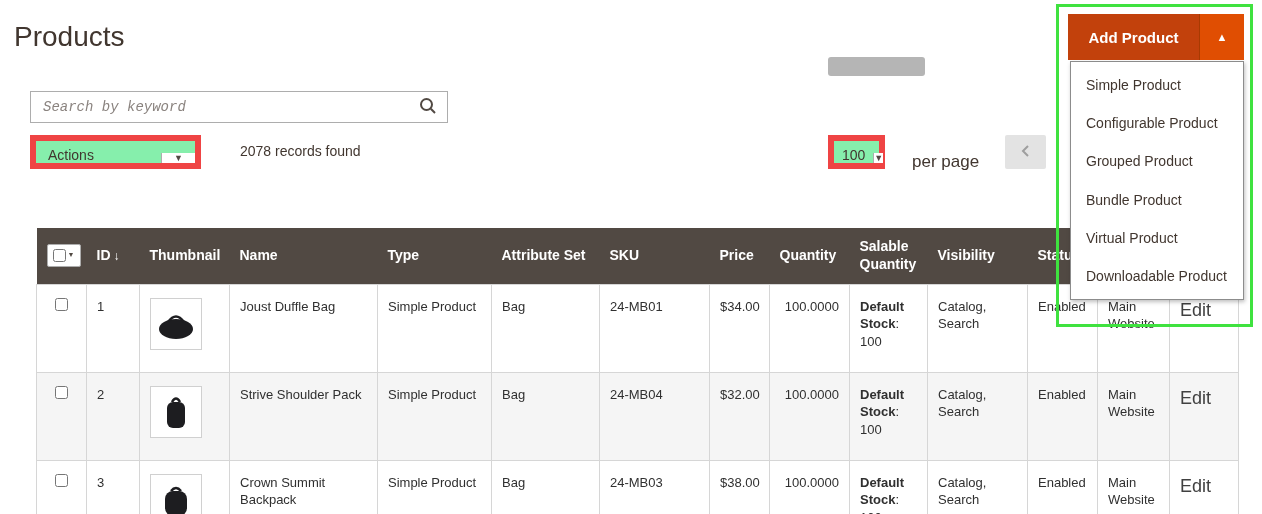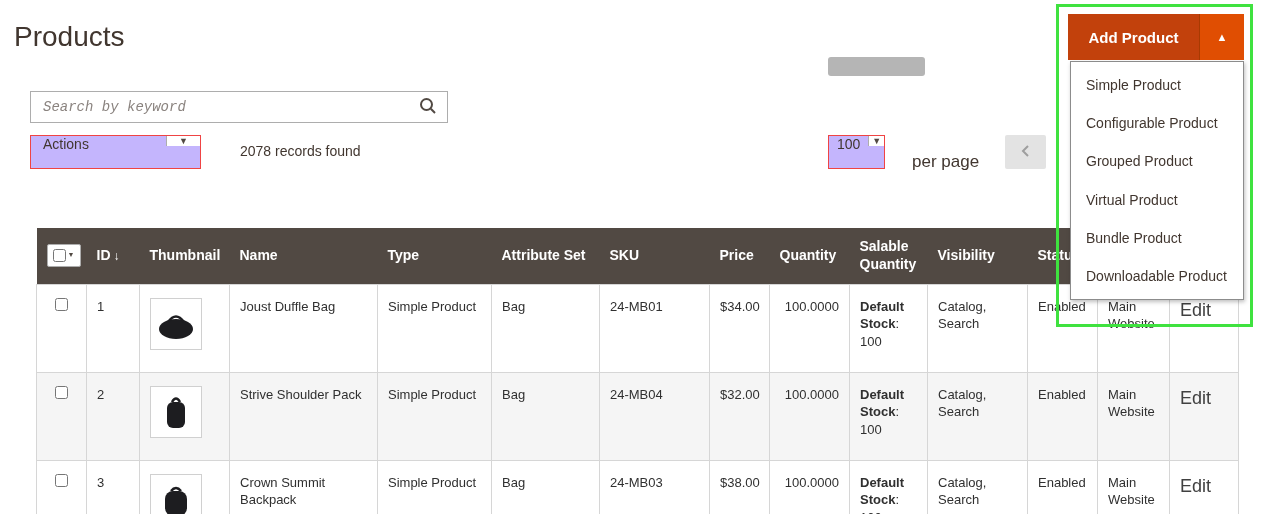--- a/index.html
+++ b/index.html
@@ -65,22 +65,22 @@
     font-size: 14px; font-family: Liberation Mono, monospace; color: #303030;
   }
   .search-box input::placeholder { color: #8a837f; font-style: italic; }
   .search-box .search-btn {
     width: 38px; height: 100%; background: transparent; border: none;
     display: flex; align-items: center; justify-content: center; cursor: pointer;
   }
 
   
   .select-like {
-    position: absolute; border: 1px solid #ef4444; background: #c4b5fd; height: 34px;
-    display: flex; align-items: flex-start; cursor: pointer;
+    position: absolute; border: 6px solid #ef4444; background: #86efac; height: 34px;
+    display: flex; align-items: flex-end; cursor: pointer;
   }
   .select-like .val {
     display: flex; align-items: center; padding: 0 12px; font-size: 14px; color: #41362f; flex: 1;
   }
   .select-like .caret {
     width: 34px; border-left: 1px solid #adadad; display: flex;
     align-items: center; justify-content: center; font-size: 9px; color: #514943;
     background: #fff;
   }
   .actions-select { left: 30px; top: 135px; width: 171px; }
@@ -312,20 +312,20 @@
     <span class="main">Add Product</span>
     <span class="toggle">
       <span>▲</span>
     </span>
   </div>
 
   <div class="add-product-menu">
     <div class="item">Simple Product</div>
     <div class="item">Configurable Product</div>
     <div class="item">Grouped Product</div>
+    <div class="item">Bundle Product</div>
     <div class="item">Virtual Product</div>
-    <div class="item">Bundle Product</div>
     <div class="item">Downloadable Product</div>
   </div>
 
   <div class="annotation-box"></div>
 
 </div>
 
 </body></html>

